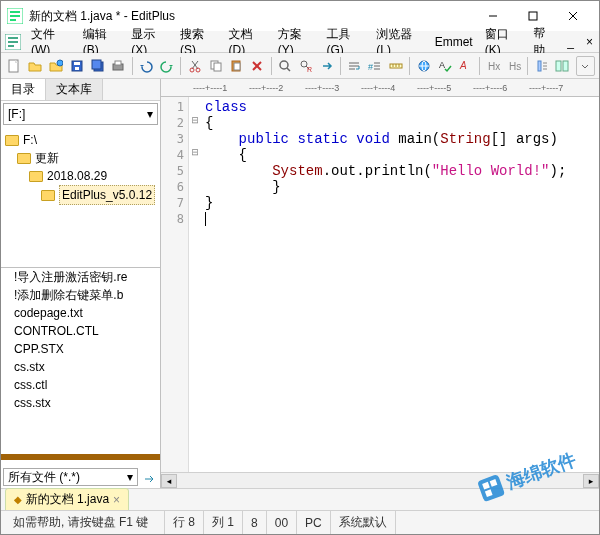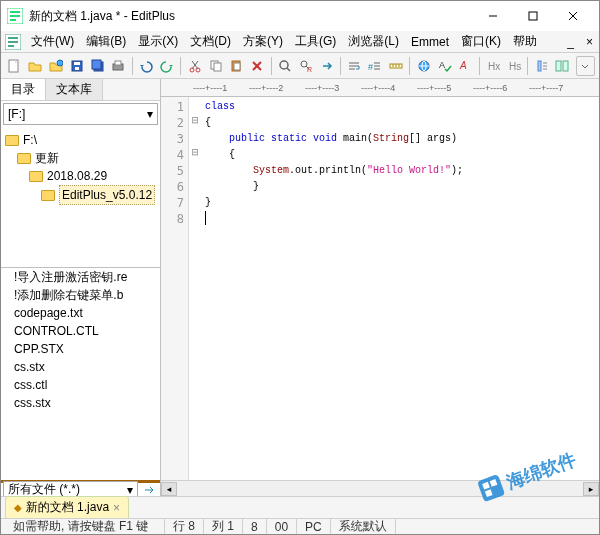--- a/index.html
+++ b/index.html
@@ -34,50 +34,50 @@
 .tree .node { white-space: nowrap; line-height: 18px; display: flex; align-items: center; }
 .tree .pad1 { padding-left: 12px; }
 .tree .pad2 { padding-left: 24px; }
 .tree .pad3 { padding-left: 36px; }
 .tree .folder { color: #000; }
 .tree .sel { background: #fff3cc; border: 1px dotted #b0a060; padding: 0 2px; }
 .folder-icon { display: inline-block; width: 14px; height: 11px; background: #FFD767; border: 1px solid #c8a022; border-radius: 1px; margin-right: 4px; vertical-align: middle; }
 .file-list-wrap { border-top: 1px solid #c0c0c0; flex: 1; overflow: auto; min-height: 0; }
 .file-list { font-size: 12px; }
 .file-list .item { padding: 1px 13px; line-height: 16px; white-space: nowrap; }
-.filter-row { height: 16px; border-top: 3px solid #a16207; display: flex; align-items: center; }
+.filter-row { height: 34px; border-top: 6px solid #a16207; display: flex; align-items: flex-end; }
 .filter-select { flex: 1; height: 18px; margin: 2px; border: 1px solid #aaa; display: flex; align-items: center; justify-content: space-between; padding: 0 4px; background: #fff; font-size: 12px; }
 .filter-btn { width: 20px; height: 18px; display: flex; align-items: center; justify-content: center; }
 
 
 .editor-wrap { flex: 1; display: flex; flex-direction: column; min-width: 0; }
 .ruler { height: 18px; background: #f5f5f5; border-bottom: 1px solid #c0c0c0; display: flex; align-items: center; font-size: 9px; color: #666; overflow: hidden; padding-left: 32px; white-space: nowrap; }
 .ruler .mark { display: inline-block; width: 56px; text-align: left; }
 .editor { flex: 1; display: flex; overflow: hidden; background: #fff; min-height: 0; }
 .gutter { width: 28px; background: #f5f5f5; border-right: 1px solid #ddd; text-align: right; padding: 2px 4px 0 0; color: #999; font-family: Consolas, monospace; font-size: 12px; line-height: 16px; }
 .gutter div { height: 16px; }
 .fold { width: 12px; background: #fff; padding-top: 2px; }
 .fold div { height: 16px; font-size: 9px; color: #888; text-align: center; }
-.code { flex: 1; font-family: Consolas, "Courier New", monospace; font-size: 10px; line-height: 16px; padding: 2px 4px; white-space: pre; color: #000; overflow: auto; }
+.code { flex: 1; font-family: Consolas, "Courier New", monospace; font-size: 14px; line-height: 16px; padding: 2px 4px; white-space: pre; color: #000; overflow: auto; }
 .kw { color: #0000cc; }
 .cls { color: #8b0000; }
 .sys { color: #8b0000; }
 .str { color: #c71585; }
 .cursor { display: inline-block; width: 1px; height: 14px; background: #000; vertical-align: middle; animation: blink 1s step-end infinite; }
 @keyframes blink { 50% { opacity: 0; } }
 .hscroll-row { height: 16px; border-top: 1px solid #d0d0d0; background: #f0f0f0; display: flex; align-items: center; }
 .hscroll-row .hbtn { width: 16px; height: 14px; background: #e0e0e0; border: 1px solid #c0c0c0; display: flex; align-items: center; justify-content: center; font-size: 9px; }
 
 
 .doctabs { height: 22px; background: #f5f5f5; border-top: 1px solid #d0d0d0; display: flex; align-items: center; padding: 0 4px; }
 .doctabs .dtab { background: #fff6c0; border: 1px solid #cda; border-radius: 3px 3px 0 0; padding: 2px 8px; display: flex; align-items: center; gap: 4px; font-size: 12px; }
 .doctabs .diamond { color: #c08000; font-size: 10px; }
 
 
-.statusbar { height: 16px; background: #f5f5f5; border-top: 1px solid #d0d0d0; display: flex; align-items: center; font-size: 12px; padding: 0 4px; gap: 0; }
+.statusbar { height: 24px; background: #f5f5f5; border-top: 1px solid #d0d0d0; display: flex; align-items: center; font-size: 12px; padding: 0 4px; gap: 0; }
 .statusbar .cell { padding: 0 8px; border-right: 1px solid #d0d0d0; height: 100%; display: flex; align-items: center; color: #333; }
 .statusbar .cell.first { flex: 0 0 160px; }
 
 
 .watermark { position: absolute; right: 10px; bottom: 30px; width: 120px; height: 60px; pointer-events: none; opacity: 0.9; }
 
 
 svg { display: block; }
 </style>
 </head>
@@ -118,20 +118,21 @@
       <svg width="16" height="16">
           <rect width="16" height="16" fill="#fff" stroke="#4a8" stroke-width="1"></rect>
           <rect x="3" y="3" width="10" height="2" fill="#4a8"></rect>
           <rect x="3" y="7" width="10" height="2" fill="#4a8"></rect>
           <rect x="3" y="11" width="6" height="2" fill="#4a8"></rect>
         </svg>
     </span>
     <span class="menu-item">文件(W)</span>
     <span class="menu-item">编辑(B)</span>
     <span class="menu-item">显示(X)</span>
+    <span class="menu-item">搜索(S)</span>
     <span class="menu-item">文档(D)</span>
     <span class="menu-item">方案(Y)</span>
     <span class="menu-item">工具(G)</span>
     <span class="menu-item">浏览器(L)</span>
     <span class="menu-item">Emmet</span>
     <span class="menu-item">窗口(K)</span>
     <span class="menu-item">帮助</span>
     <span class="spacer" style="flex:1"></span>
     <span class="menu-item">_</span>
     <span class="menu-item">×</span>

